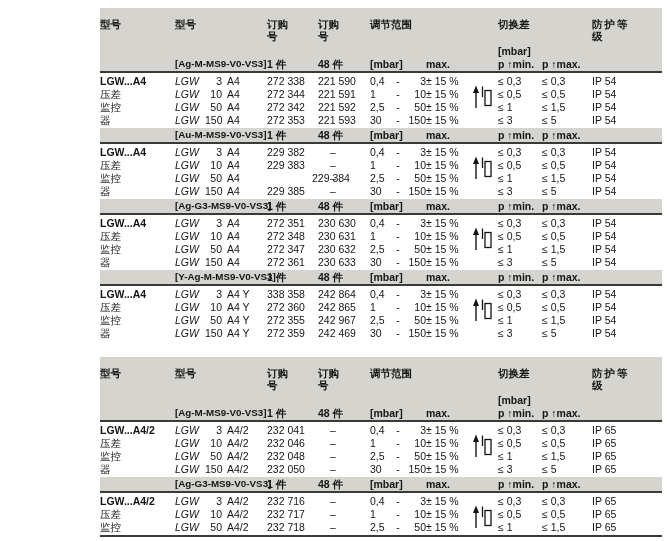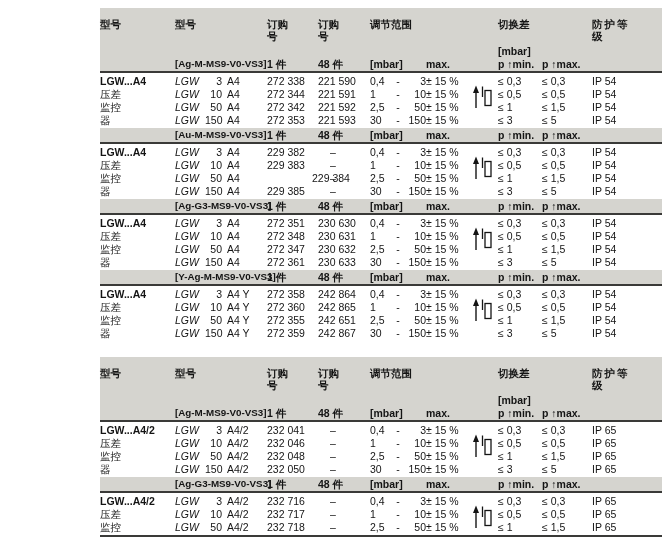--- a/index.html
+++ b/index.html
@@ -365,21 +365,21 @@
             <div class="cell h" style="grid-column: 9;">p ↑max.</div>
           </div>
           <div class="rows">
             <div class="row">
               <div class="cell first" style="grid-column: 1;">LGW...A4</div>
               <div class="cell model" style="grid-column: 2;">
                 <span class="mpre">LGW</span>
                 <span class="mnum">3</span>
                 <span class="msuf">A4 Y</span>
               </div>
-              <div class="cell" style="grid-column: 3;">272 358</div>
+              <div class="cell" style="grid-column: 3;">338 358</div>
               <div class="cell" style="grid-column: 4;">242 864</div>
               <div class="cell range" style="grid-column: 5;">
                 <span class="rf">0,4</span>
                 <span class="rsep">-</span>
                 <span class="rt">3</span>
               </div>
               <div class="cell" style="grid-column: 6;">± 15 %</div>
               <div class="cell" style="grid-column: 8;">≤ 0,3</div>
               <div class="cell" style="grid-column: 9;">≤ 0,3</div>
               <div class="cell" style="grid-column: 10;">IP 54</div>
@@ -404,40 +404,40 @@
               <div class="cell" style="grid-column: 10;">IP 54</div>
             </div>
             <div class="row">
               <div class="cell" style="grid-column: 1;">监控</div>
               <div class="cell model" style="grid-column: 2;">
                 <span class="mpre">LGW</span>
                 <span class="mnum">50</span>
                 <span class="msuf">A4 Y</span>
               </div>
               <div class="cell" style="grid-column: 3;">272 355</div>
-              <div class="cell" style="grid-column: 4;">242 651</div>
+              <div class="cell" style="grid-column: 4;">242 967</div>
               <div class="cell range" style="grid-column: 5;">
                 <span class="rf">2,5</span>
                 <span class="rsep">-</span>
                 <span class="rt">50</span>
               </div>
               <div class="cell" style="grid-column: 6;">± 15 %</div>
               <div class="cell" style="grid-column: 8;">≤ 1</div>
               <div class="cell" style="grid-column: 9;">≤ 1,5</div>
               <div class="cell" style="grid-column: 10;">IP 54</div>
             </div>
             <div class="row">
               <div class="cell" style="grid-column: 1;">器</div>
               <div class="cell model" style="grid-column: 2;">
                 <span class="mpre">LGW</span>
                 <span class="mnum">150</span>
                 <span class="msuf">A4 Y</span>
               </div>
               <div class="cell" style="grid-column: 3;">272 359</div>
-              <div class="cell" style="grid-column: 4;">242 867</div>
+              <div class="cell" style="grid-column: 4;">242 469</div>
               <div class="cell range" style="grid-column: 5;">
                 <span class="rf">30</span>
                 <span class="rsep">-</span>
                 <span class="rt">150</span>
               </div>
               <div class="cell" style="grid-column: 6;">± 15 %</div>
               <div class="cell" style="grid-column: 8;">≤ 3</div>
               <div class="cell" style="grid-column: 9;">≤ 5</div>
               <div class="cell" style="grid-column: 10;">IP 54</div>
             </div>

